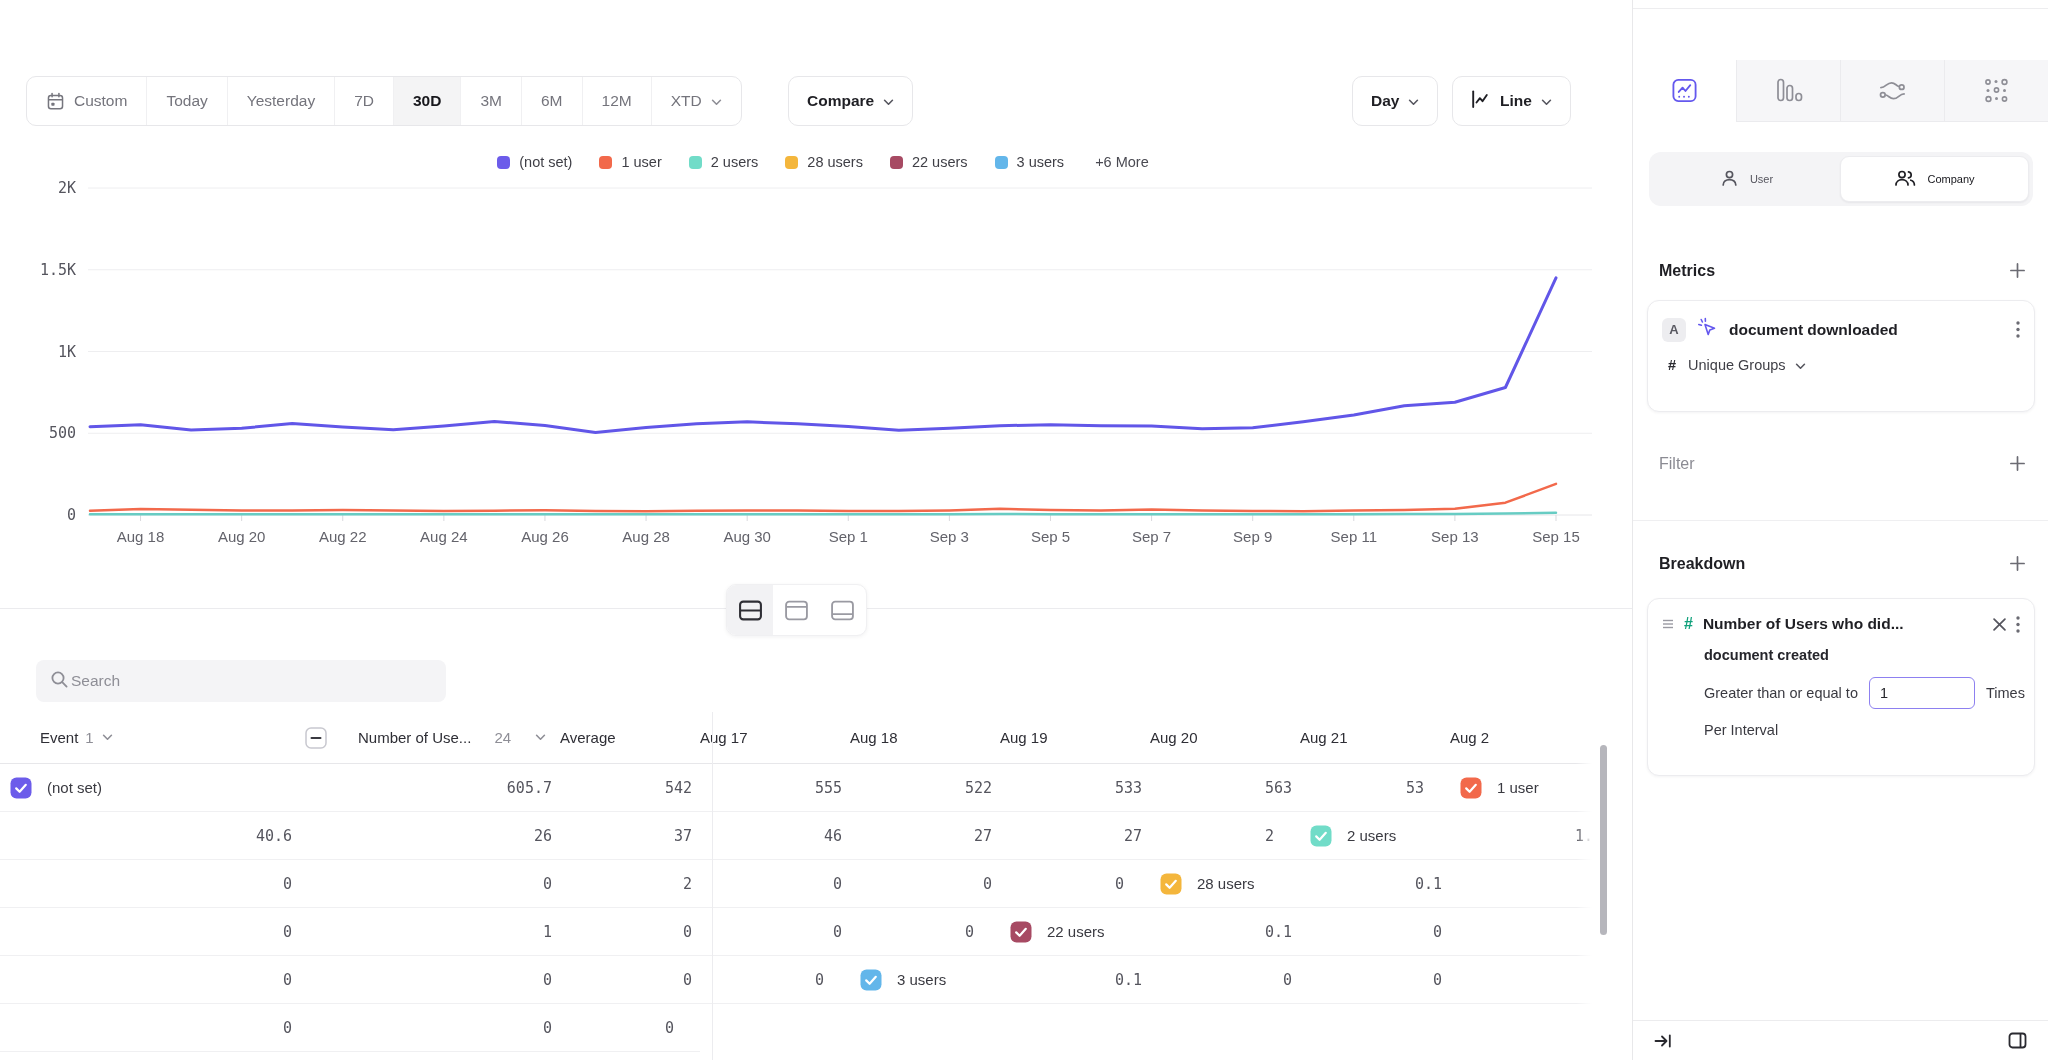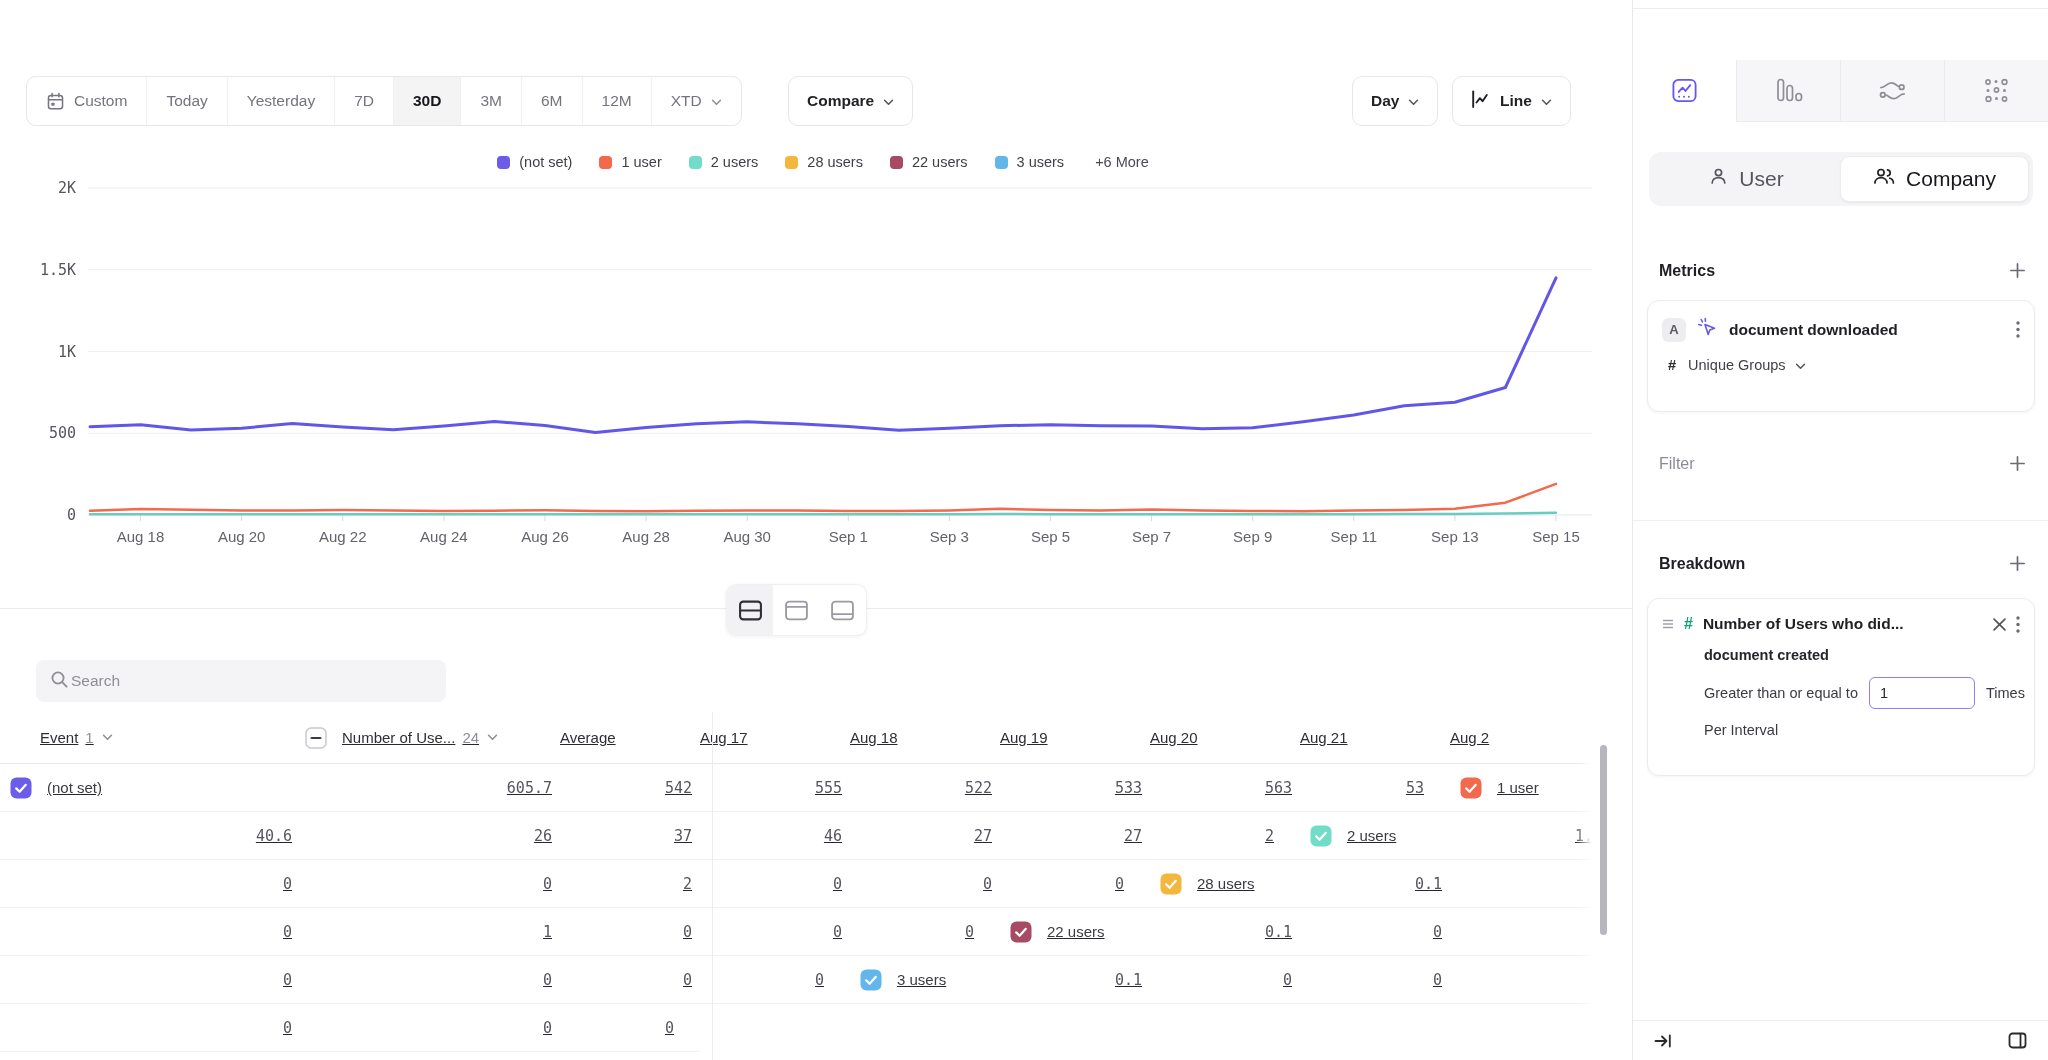--- a/index.html
+++ b/index.html
@@ -40,26 +40,26 @@
   
   .search { position:absolute; left:36px; top:660px; width:410px; height:42px; background:#f4f4f6;
             border-radius:8px; display:flex; align-items:center; gap:2px; padding:0 14px; }
   .search input { flex:1; border:none; outline:none; background:transparent; font-size:15.5px;
                   font-family:"Liberation Sans",sans-serif; color:#33333a; }
   .search input::placeholder { color:#8e8e96; }
 
   
   .table-clip { position:absolute; left:0; top:712px; width:1596px; height:348px; overflow:hidden; }
   .grid { display:grid; grid-template-columns:300px 260px 140px 150px 150px 150px 150px 150px 160px;
-          grid-template-rows:52px repeat(6,48px);text-decoration:underline; }
+          grid-template-rows:52px repeat(6,48px); }
   .hcell { display:flex; align-items:center; font-size:15px; color:#2e2e35; border-bottom:1px solid #e7e7ea; }
   .hcell .count { color:#8e8e96; margin-left:7px; }
   .hcell .chev { margin-left:8px; display:flex; }
   .h-event { padding-left:40px; }
-  .h-breakdown { padding-left:5px; gap:0; }
+  .h-breakdown { padding-left:5px; gap:16px; }
   .h-breakdown .lbl { margin-left:15px; }
   .num-h { justify-content:flex-start; padding-right:8px; }
   .cell { display:flex; align-items:center; border-bottom:1px solid #f0f0f2; font-size:15px; }
   .cell.num { justify-content:flex-end; padding-right:8px; color:#55555e; }
   .cell.breakdown { padding-left:5px; gap:15px; color:#3a3a41; }
   .lastcol { padding-right:26px !important; }
   .event-span-cell { grid-column:1; grid-row:2 / span 6; margin:8px 32px 0 40px; background:#f5f5f7;
                      border-radius:8px; padding:13px 15px 0; font-size:15px; color:#4b4b52;
                      white-space:nowrap; overflow:hidden; }
   .col-divider { position:absolute; left:712px; top:712px; width:1px; height:348px; background:#ececef; }
@@ -80,21 +80,21 @@
                        background:#5247d5; border-radius:2px; }
   .tab.inactive { color:#77777f; font-weight:500; }
   .icon-strip { position:absolute; left:0; top:60px; width:100%; height:62px; display:flex; }
   .strip-cell { flex:1; display:flex; align-items:center; justify-content:center; cursor:pointer;
                 background:#f6f6f8; border-left:1px solid #ebebee; border-bottom:1px solid #ebebee; }
   .strip-cell.selected { background:#fff; border-left:none; border-bottom:1px solid transparent; }
 
   .scope { position:absolute; left:16px; top:152px; width:384px; height:54px; background:#f4f4f6;
            border-radius:12px; display:flex; padding:4px; }
   .scope-opt { flex:1; display:flex; align-items:center; justify-content:center; gap:11px;
-               font-size:21px; color:#55555e; border-radius:9px; cursor:pointer; }
+               font-size:11px; color:#55555e; border-radius:9px; cursor:pointer; }
   .scope-opt.selected { background:#fff; color:#17171c; font-weight:400; border:1px solid #ececef;
                         box-shadow:0 1px 2px rgba(20,20,30,.06); }
 
   .section-h { position:absolute; left:26px; font-size:16px; font-weight:700; color:#1f1f24; }
   .section-h.muted { color:#8b8b93; font-weight:500; }
   .plus-btn { position:absolute; right:22px; cursor:pointer; display:flex; }
   .panel-divider { position:absolute; left:0; top:520px; width:100%; height:1px; background:#efeff1; }
 
   .card { position:absolute; left:14px; width:388px; background:#fff; border:1px solid #ececef;
           border-radius:12px; box-shadow:0 1px 3px rgba(20,20,30,.05); }

